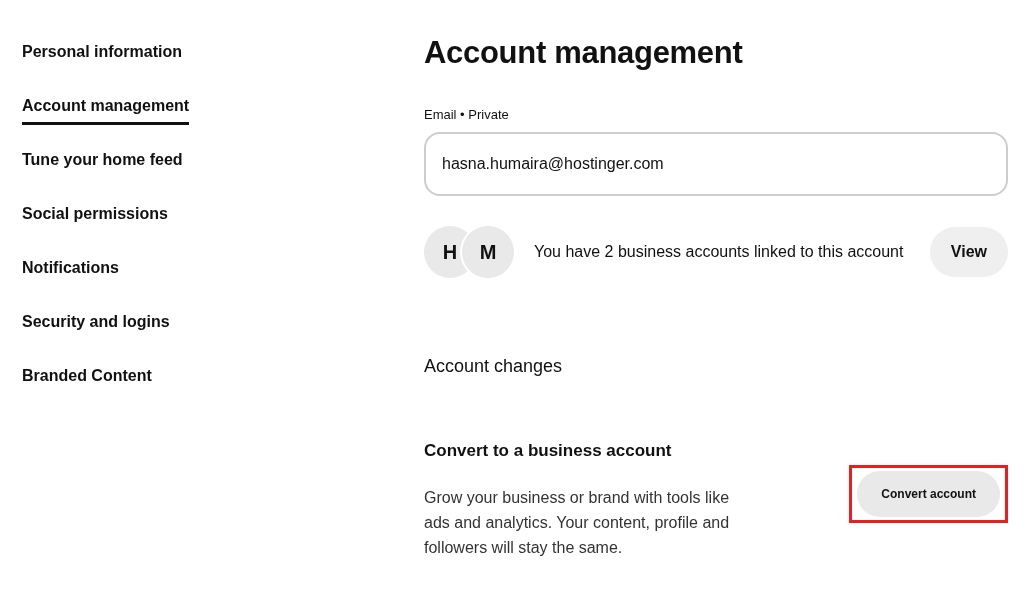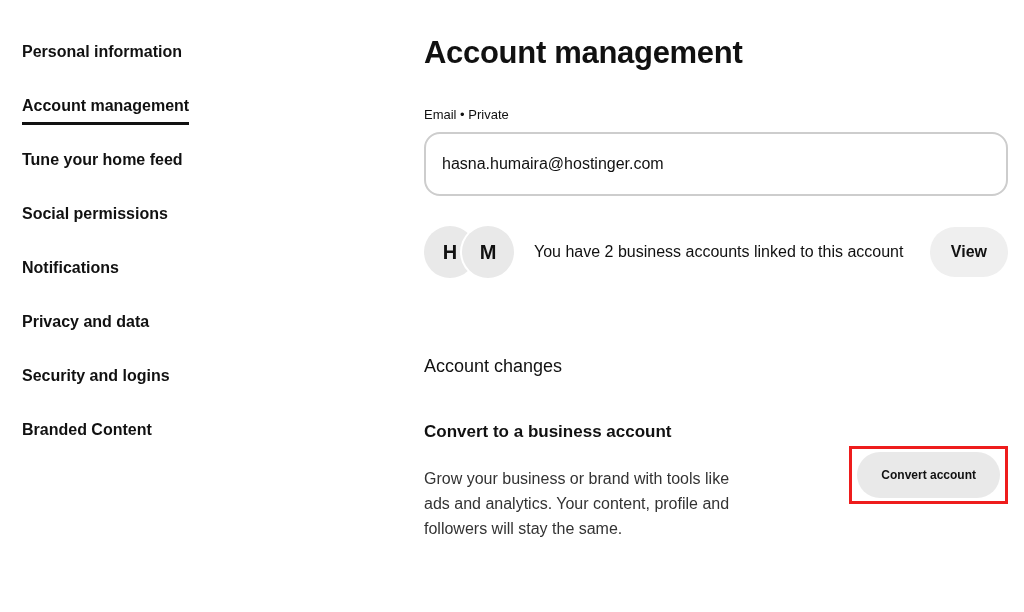--- a/index.html
+++ b/index.html
@@ -123,21 +123,21 @@
   }
 
   h2.section-heading {
     margin-top: 76px;
     font-size: 18px;
     font-weight: 400;
     line-height: 24px;
   }
 
   .convert-row {
-    margin-top: 44px;
+    margin-top: 63px;
     display: flex;
     align-items: flex-start;
   }
   .convert-text { width: 360px; }
   h3.convert-title {
     font-size: 17px;
     font-weight: 700;
     line-height: 20px;
   }
   .convert-desc {
@@ -173,21 +173,20 @@
 <body>
 
 <div class="page">
 
   <aside class="sidebar">
     <div class="nav-item"><span>Personal information</span></div>
     <div class="nav-item active"><span>Account management</span></div>
     <div class="nav-item"><span>Tune your home feed</span></div>
     <div class="nav-item"><span>Social permissions</span></div>
     <div class="nav-item"><span>Notifications</span></div>
-    <div class="nav-item"><span>Privacy and data</span></div>
     <div class="nav-item"><span>Security and logins</span></div>
     <div class="nav-item"><span>Branded Content</span></div>
   </aside>
 
   <main class="content">
 
     <h1 class="page-title">Account management</h1>
 
 
     <label class="email-label">Email • Private</label>

